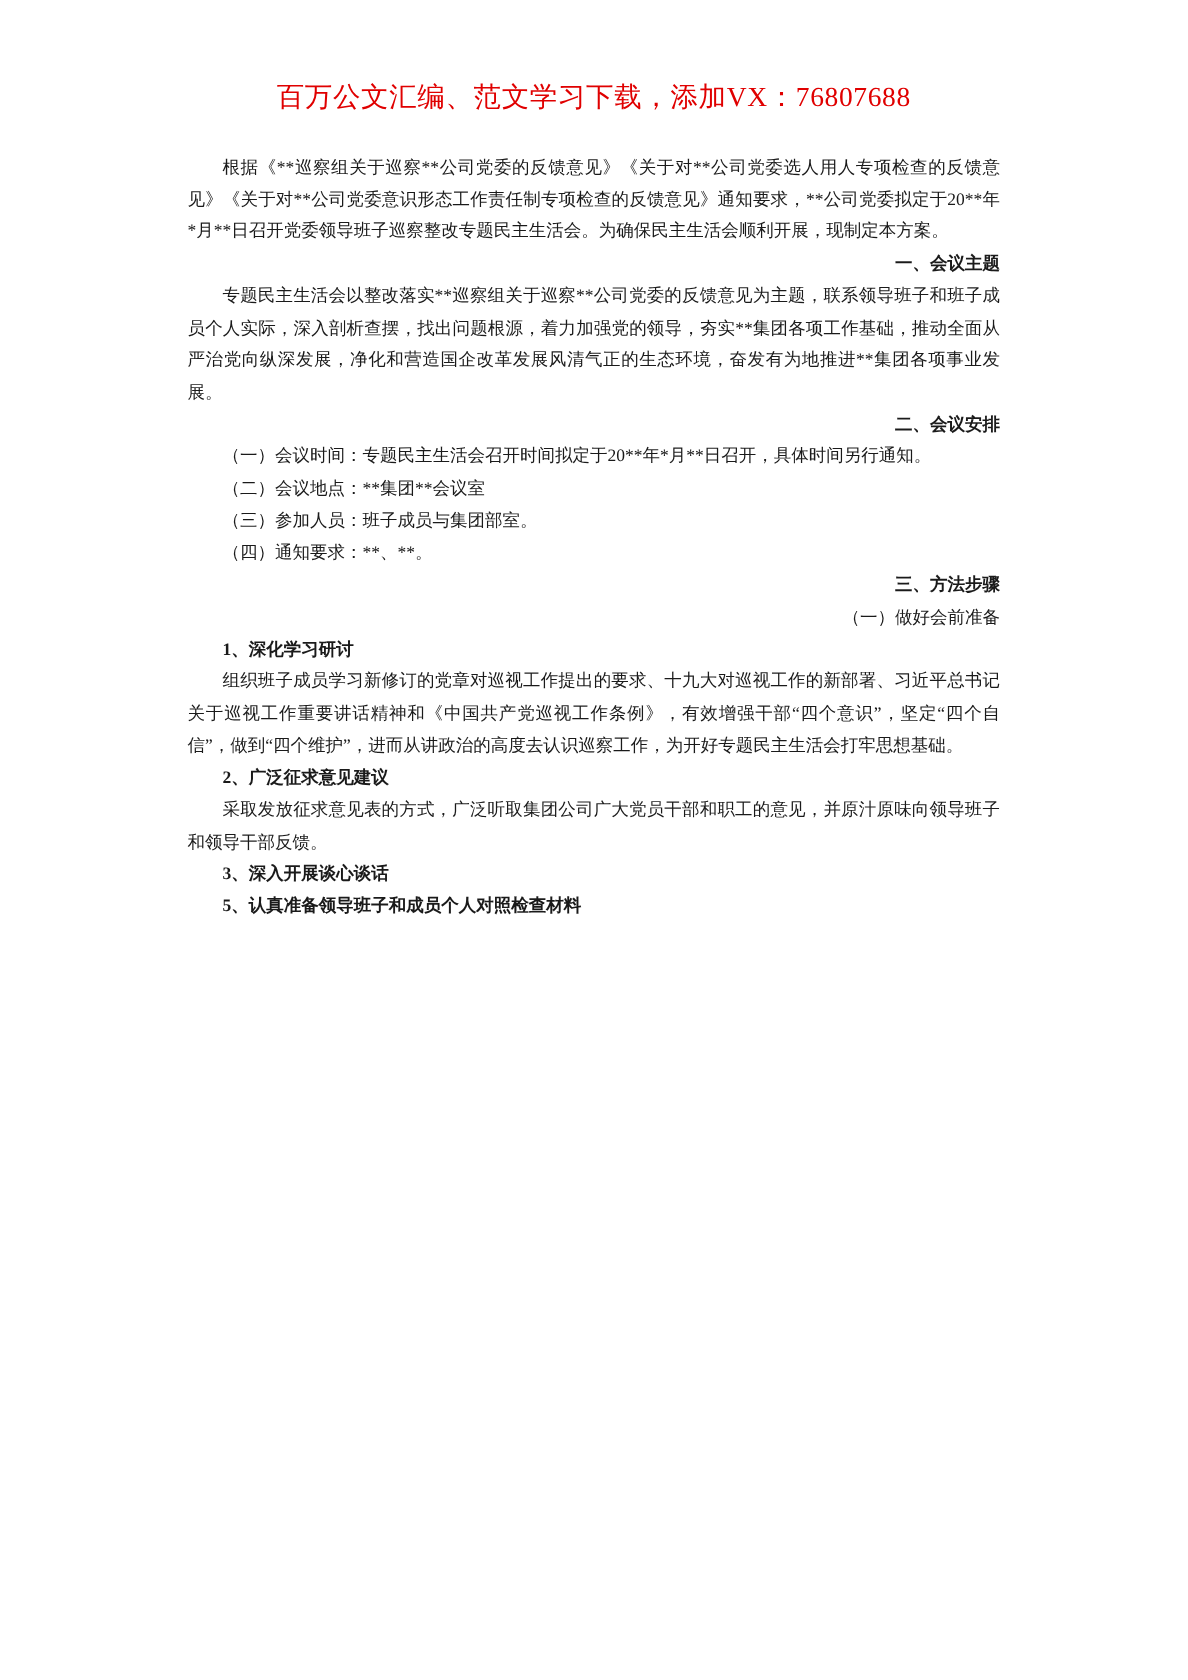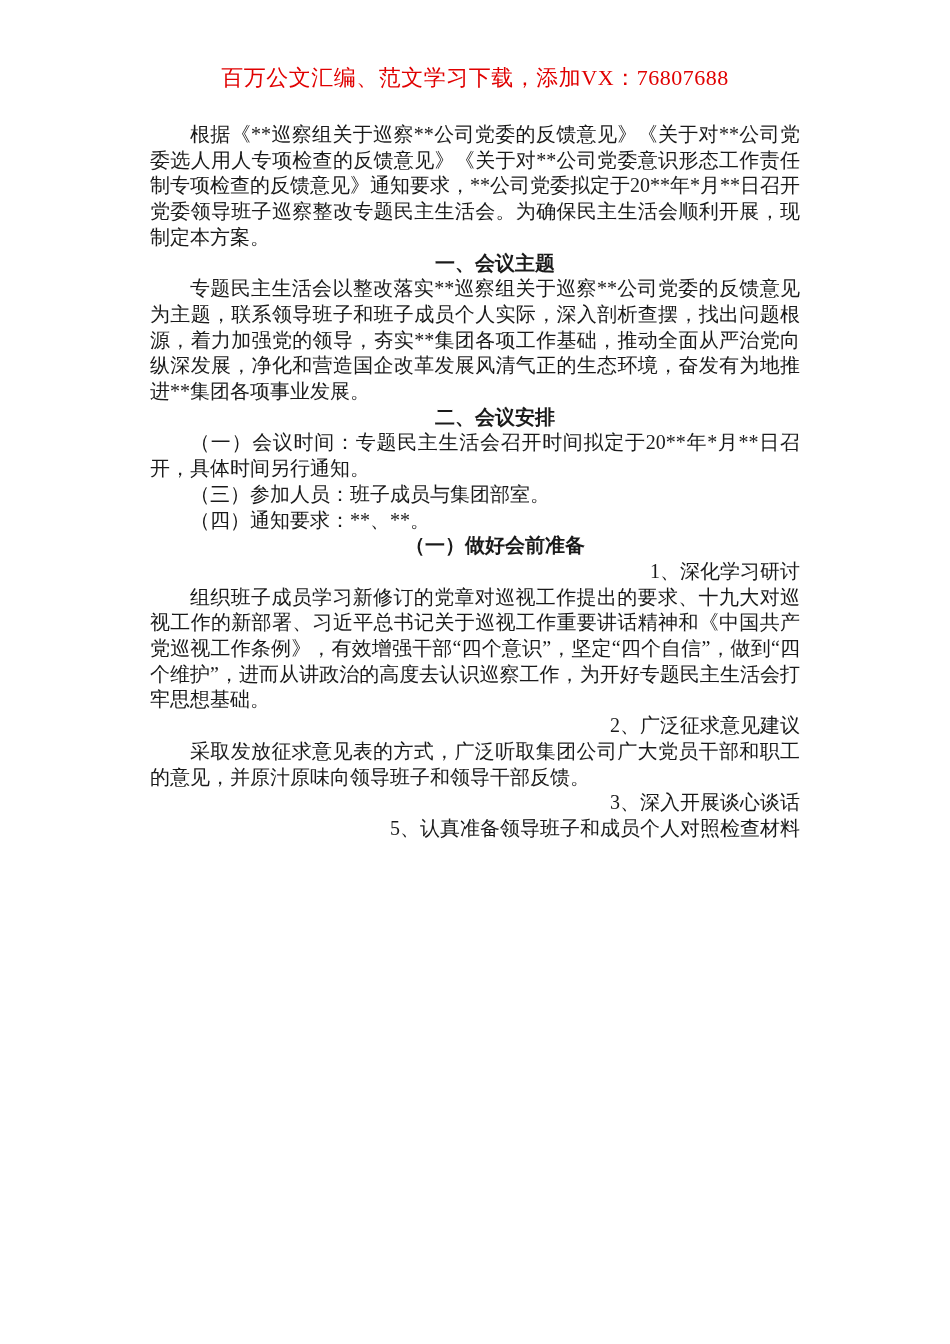--- a/index.html
+++ b/index.html
@@ -22,57 +22,59 @@
     text-align: center;
     font-size: 22px;
     line-height: 28px;
     font-weight: 400;
     letter-spacing: 0.5px;
     margin: 0 0 30px 0;
     white-space: nowrap;
   }
   .doc-body {
     color: #1a1a1a;
-    font-size: 20px;
+    font-size: 14px;
     line-height: 25.7px;
   }
   .blk {
     margin: 0;
     padding: 0;
     text-indent: 2em;
     text-align: justify;
     text-justify: inter-ideograph;
     word-break: break-all;
   }
   .blk-h1 {
     font-weight: 700;
-    text-align: center;
+    text-align: right;
   }
   .blk-h2 {
-    font-weight: 700;
-    text-align: center;
+    font-weight: 400;
+    text-align: right;
   }
   .blk-sub {
-    font-weight: 400;
-    text-align: right;
+    font-weight: 700;
+    text-align: left;
   }
 </style>
 </head>
 <body>
 
 <div class="doc-page">
   <div class="notice" style="color: rgb(224, 0, 0);">百万公文汇编、范文学习下载，添加VX：76807688</div>
   <div class="doc-body">
       <p class="blk blk-para">根据《**巡察组关于巡察**公司党委的反馈意见》《关于对**公司党委选人用人专项检查的反馈意见》《关于对**公司党委意识形态工作责任制专项检查的反馈意见》通知要求，**公司党委拟定于20**年*月**日召开党委领导班子巡察整改专题民主生活会。为确保民主生活会顺利开展，现制定本方案。</p>
       <p class="blk blk-h1">一、会议主题</p>
       <p class="blk blk-para">专题民主生活会以整改落实**巡察组关于巡察**公司党委的反馈意见为主题，联系领导班子和班子成员个人实际，深入剖析查摆，找出问题根源，着力加强党的领导，夯实**集团各项工作基础，推动全面从严治党向纵深发展，净化和营造国企改革发展风清气正的生态环境，奋发有为地推进**集团各项事业发展。</p>
       <p class="blk blk-h1">二、会议安排</p>
       <p class="blk blk-para">（一）会议时间：专题民主生活会召开时间拟定于20**年*月**日召开，具体时间另行通知。</p>
+      <p class="blk blk-para">（二）会议地点：**集团**会议室</p>
       <p class="blk blk-para">（三）参加人员：班子成员与集团部室。</p>
       <p class="blk blk-para">（四）通知要求：**、**。</p>
+      <p class="blk blk-h1">三、方法步骤</p>
       <p class="blk blk-h2">（一）做好会前准备</p>
       <p class="blk blk-sub">1、深化学习研讨</p>
       <p class="blk blk-para">组织班子成员学习新修订的党章对巡视工作提出的要求、十九大对巡视工作的新部署、习近平总书记关于巡视工作重要讲话精神和《中国共产党巡视工作条例》，有效增强干部“四个意识”，坚定“四个自信”，做到“四个维护”，进而从讲政治的高度去认识巡察工作，为开好专题民主生活会打牢思想基础。</p>
       <p class="blk blk-sub">2、广泛征求意见建议</p>
       <p class="blk blk-para">采取发放征求意见表的方式，广泛听取集团公司广大党员干部和职工的意见，并原汁原味向领导班子和领导干部反馈。</p>
       <p class="blk blk-sub">3、深入开展谈心谈话</p>
       <p class="blk blk-sub">5、认真准备领导班子和成员个人对照检查材料</p>
     </div>
 </div>
 

